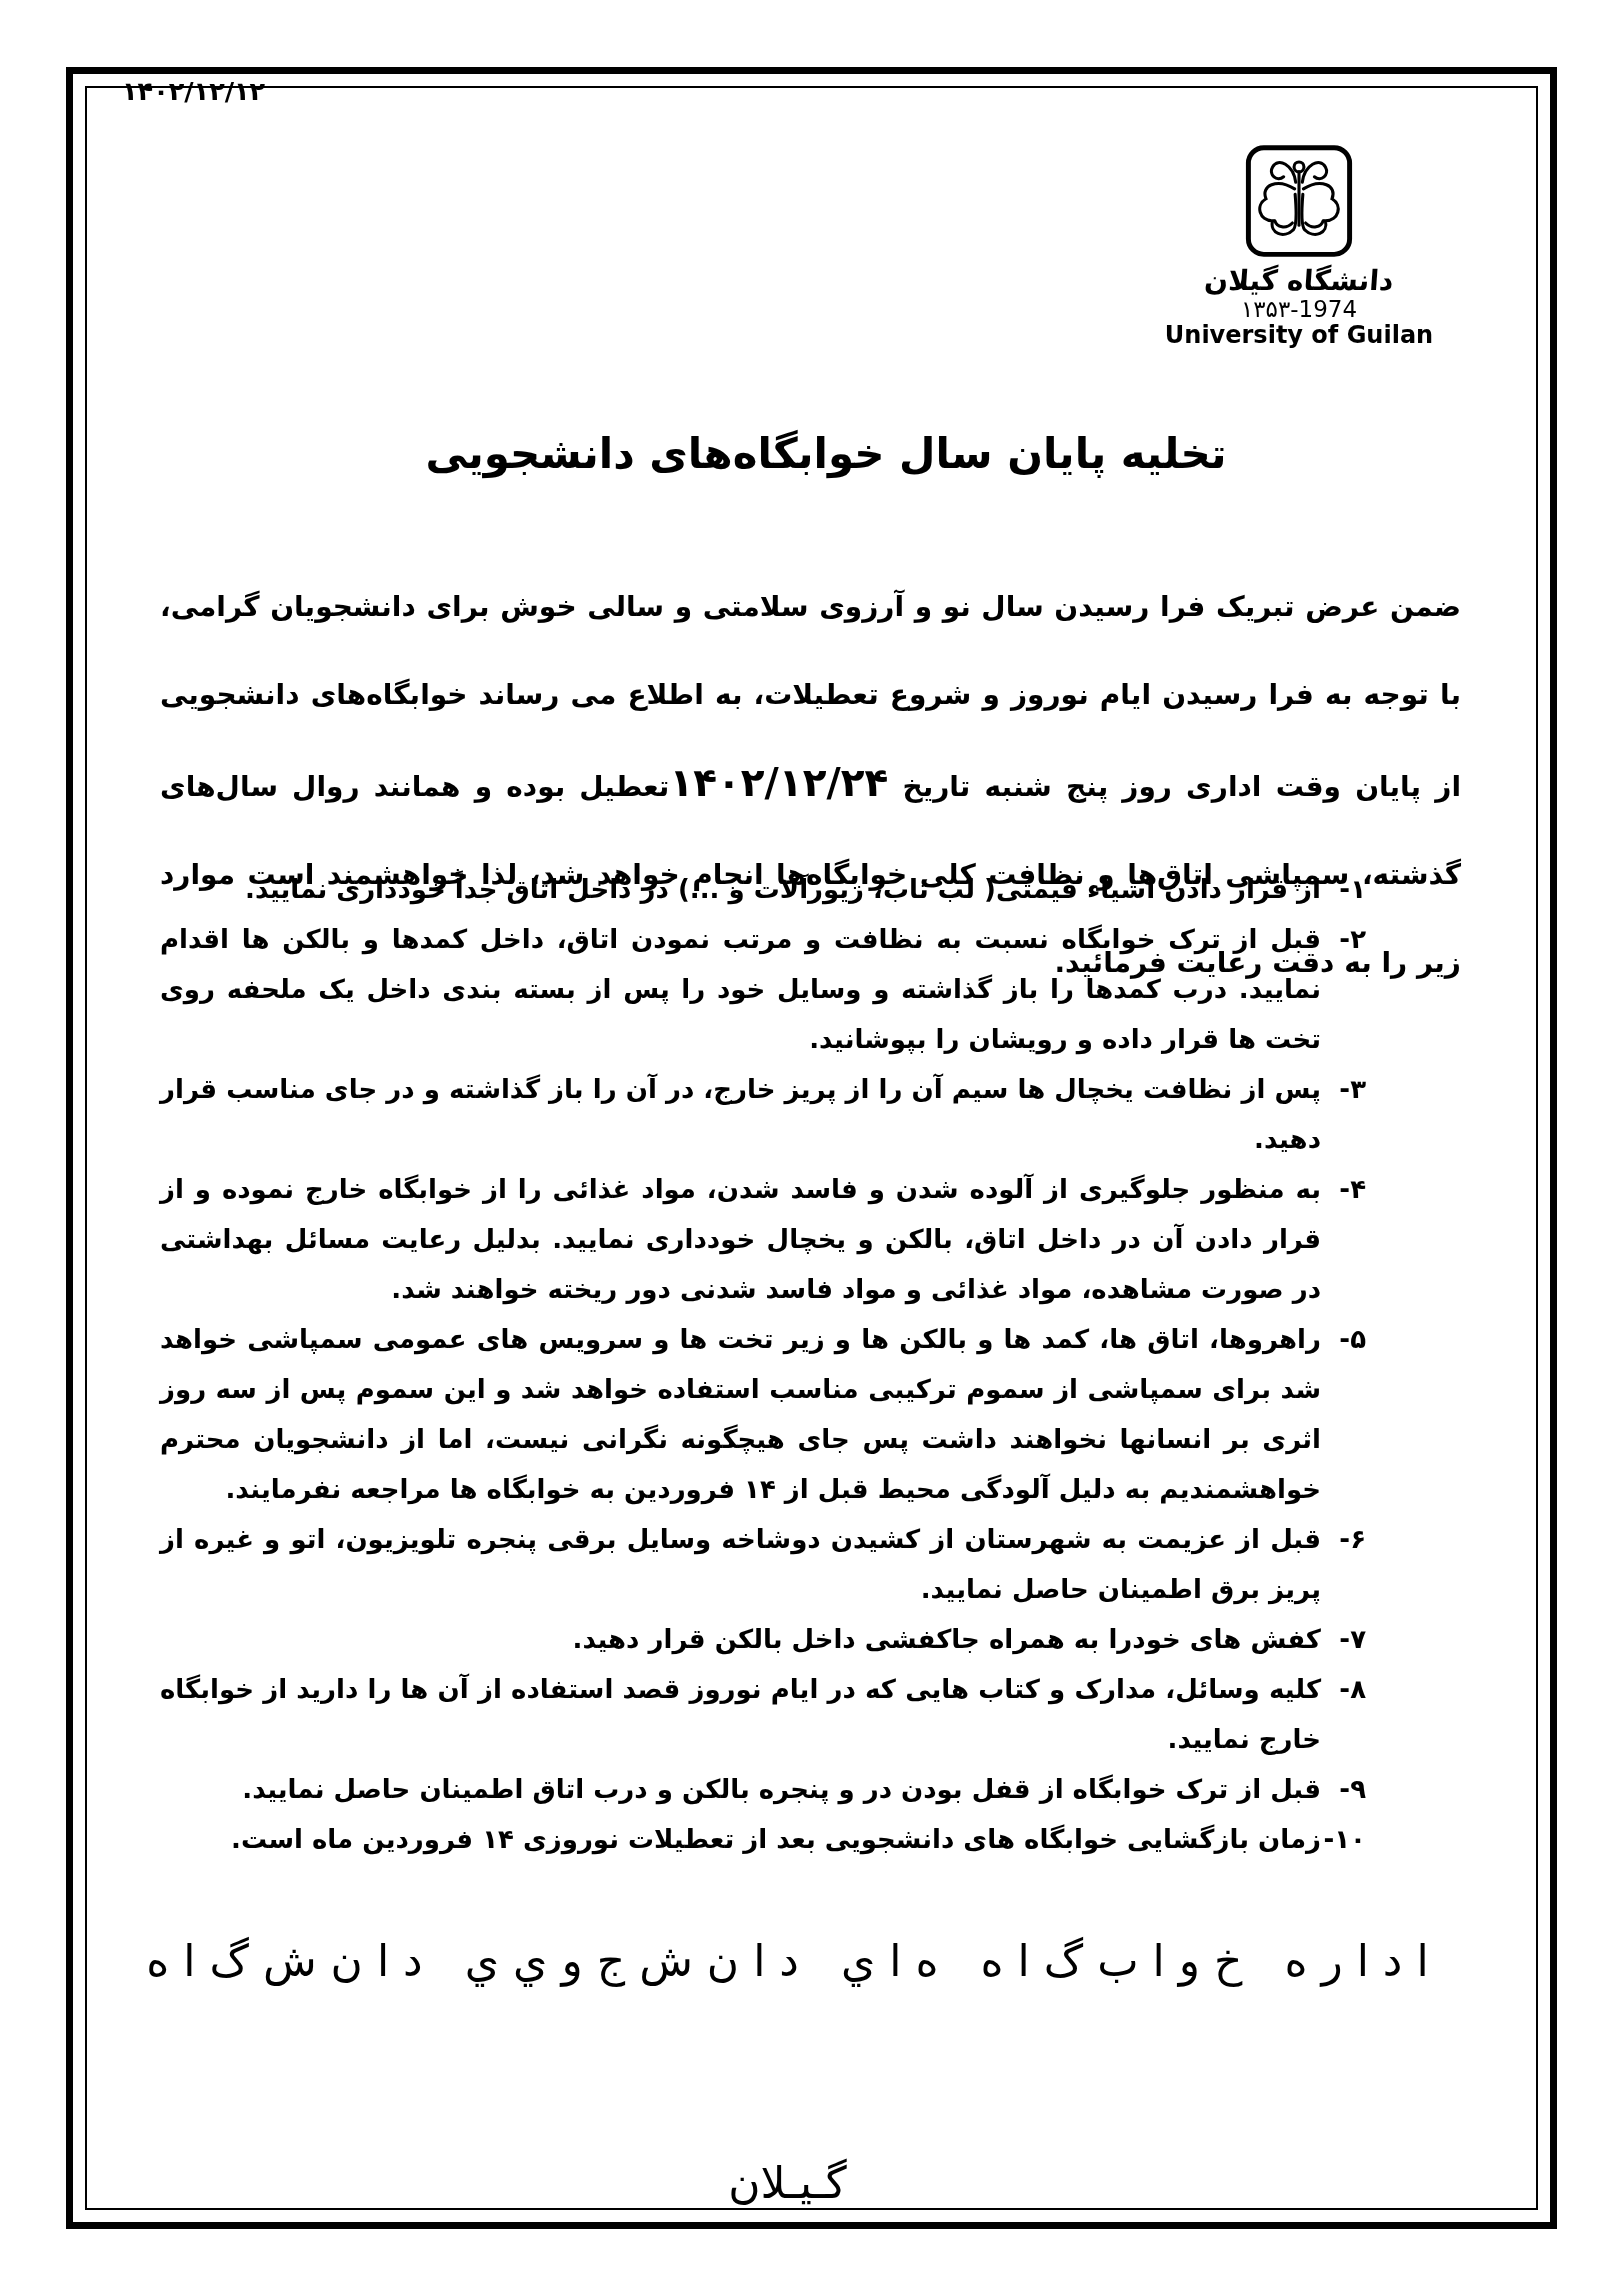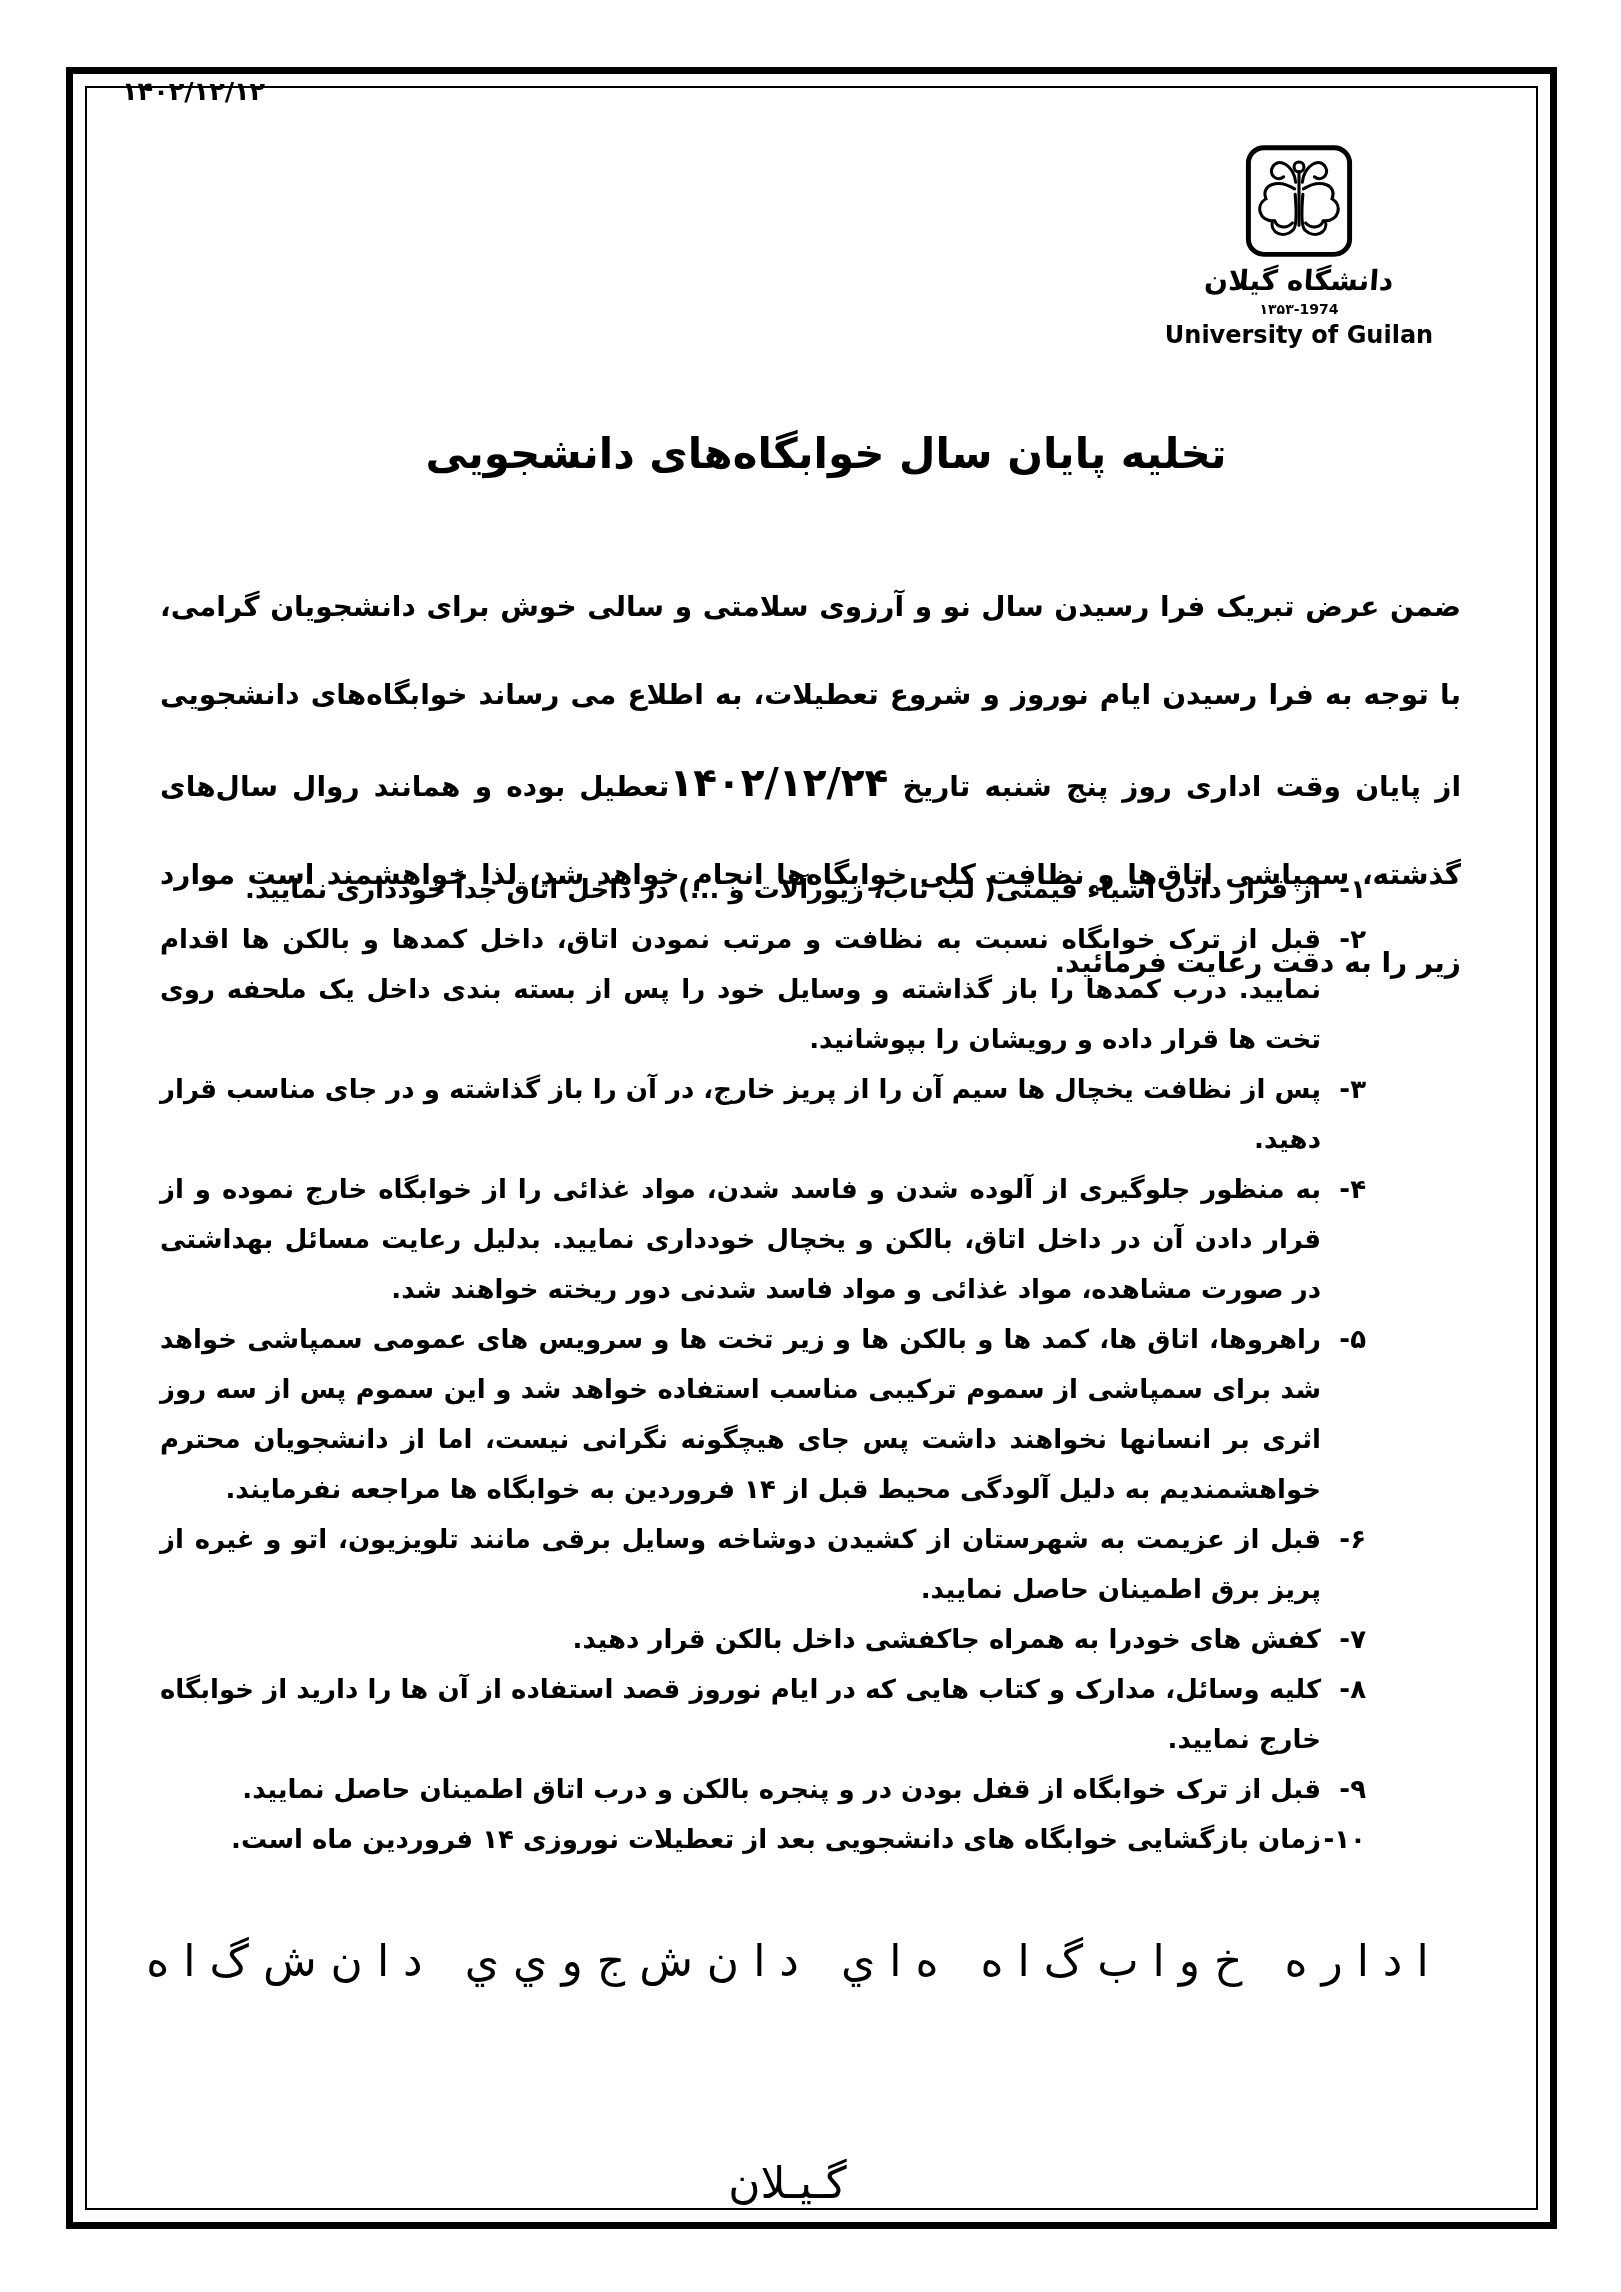--- a/index.html
+++ b/index.html
@@ -30,21 +30,21 @@
   }
   .logo-block {
     position:absolute; left:1152px; top:143px; width:294px;
     text-align:center;
   }
   .logo-emblem { width:110px; height:116px; display:block; margin:0 auto 3.9px auto; }
   .logo-calligraphy {
     direction:rtl; font-size:28px; font-weight:bold;
     transform:skewX(-4deg); letter-spacing:1px; line-height:35px;
   }
-  .logo-years { direction:ltr; font-size:14px; font-weight:bold; letter-spacing:1px; line-height:23.5px; }
+  .logo-years { direction:ltr; font-size:23px; font-weight:normal; letter-spacing:1px; line-height:23.5px; }
   .logo-name-en { font-size:24px; font-weight:bold; line-height:29px; }
   
   .doc-title {
     position:absolute; left:0; top:429px; width:1621px;
     text-align:center; direction:rtl;
     font-size:42px; font-weight:bold;padding-left:31px;
   }
   
   .intro {
     position:absolute; left:160px; top:563px; width:1301px;
@@ -118,21 +118,21 @@
   <div class="item">
     <span class="num">۴-</span>
     <span>به منظور جلوگیری از آلوده شدن و فاسد شدن، مواد غذائی را از خوابگاه خارج نموده و از قرار دادن آن در داخل اتاق، بالکن و یخچال خودداری نمایید. بدلیل رعایت مسائل بهداشتی در صورت مشاهده، مواد غذائی و مواد فاسد شدنی دور ریخته خواهند شد.</span>
   </div>
   <div class="item">
     <span class="num">۵-</span>
     <span>راهروها، اتاق ها، کمد ها و بالکن ها و زیر تخت ها و سرویس های عمومی سمپاشی خواهد شد برای سمپاشی از سموم ترکیبی مناسب استفاده خواهد شد و این سموم پس از سه روز اثری بر انسانها نخواهند داشت پس جای هیچگونه نگرانی نیست، اما از دانشجویان محترم خواهشمندیم به دلیل آلودگی محیط قبل از ۱۴ فروردین به خوابگاه ها مراجعه نفرمایند.</span>
   </div>
   <div class="item">
     <span class="num">۶-</span>
-    <span>قبل از عزیمت به شهرستان از کشیدن دوشاخه وسایل برقی مانند تلویزیون، اتو و غیره از پریز برق اطمینان حاصل نمایید.</span>
+    <span>قبل از عزیمت به شهرستان از کشیدن دوشاخه وسایل برقی پنجره تلویزیون، اتو و غیره از پریز برق اطمینان حاصل نمایید.</span>
   </div>
   <div class="item">
     <span class="num">۷-</span>
     <span>کفش های خودرا به همراه جاکفشی داخل بالکن قرار دهید.</span>
   </div>
   <div class="item">
     <span class="num">۸-</span>
     <span>کلیه وسائل، مدارک و کتاب هایی که در ایام نوروز قصد استفاده از آن ها را دارید از خوابگاه خارج نمایید.</span>
   </div>
   <div class="item">

